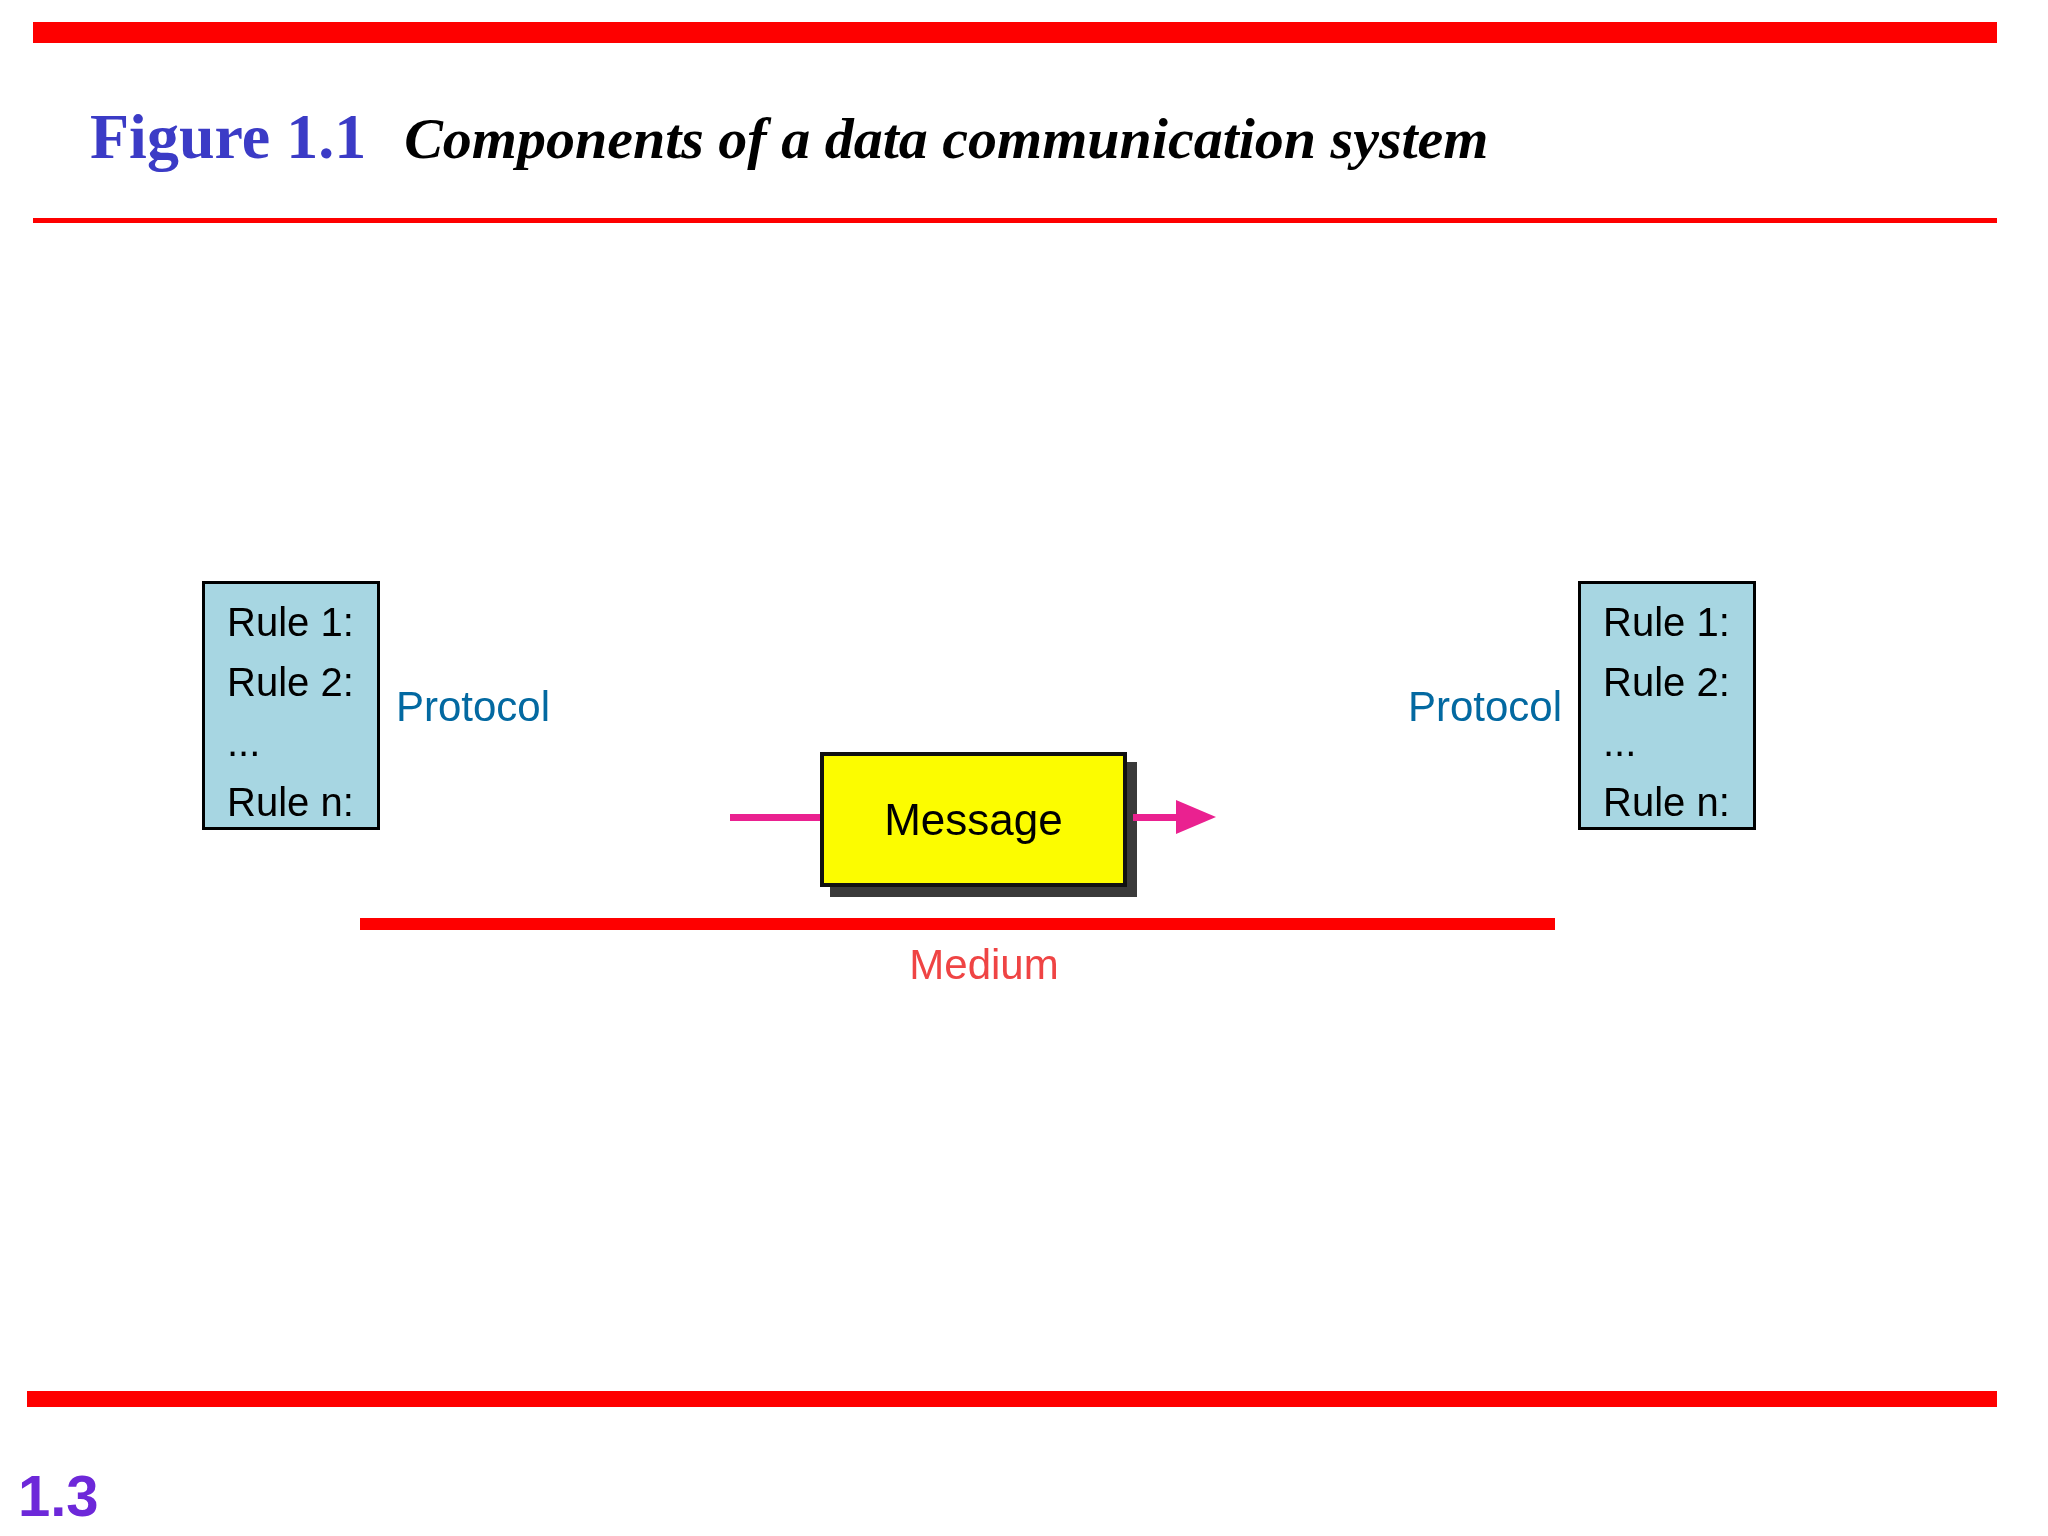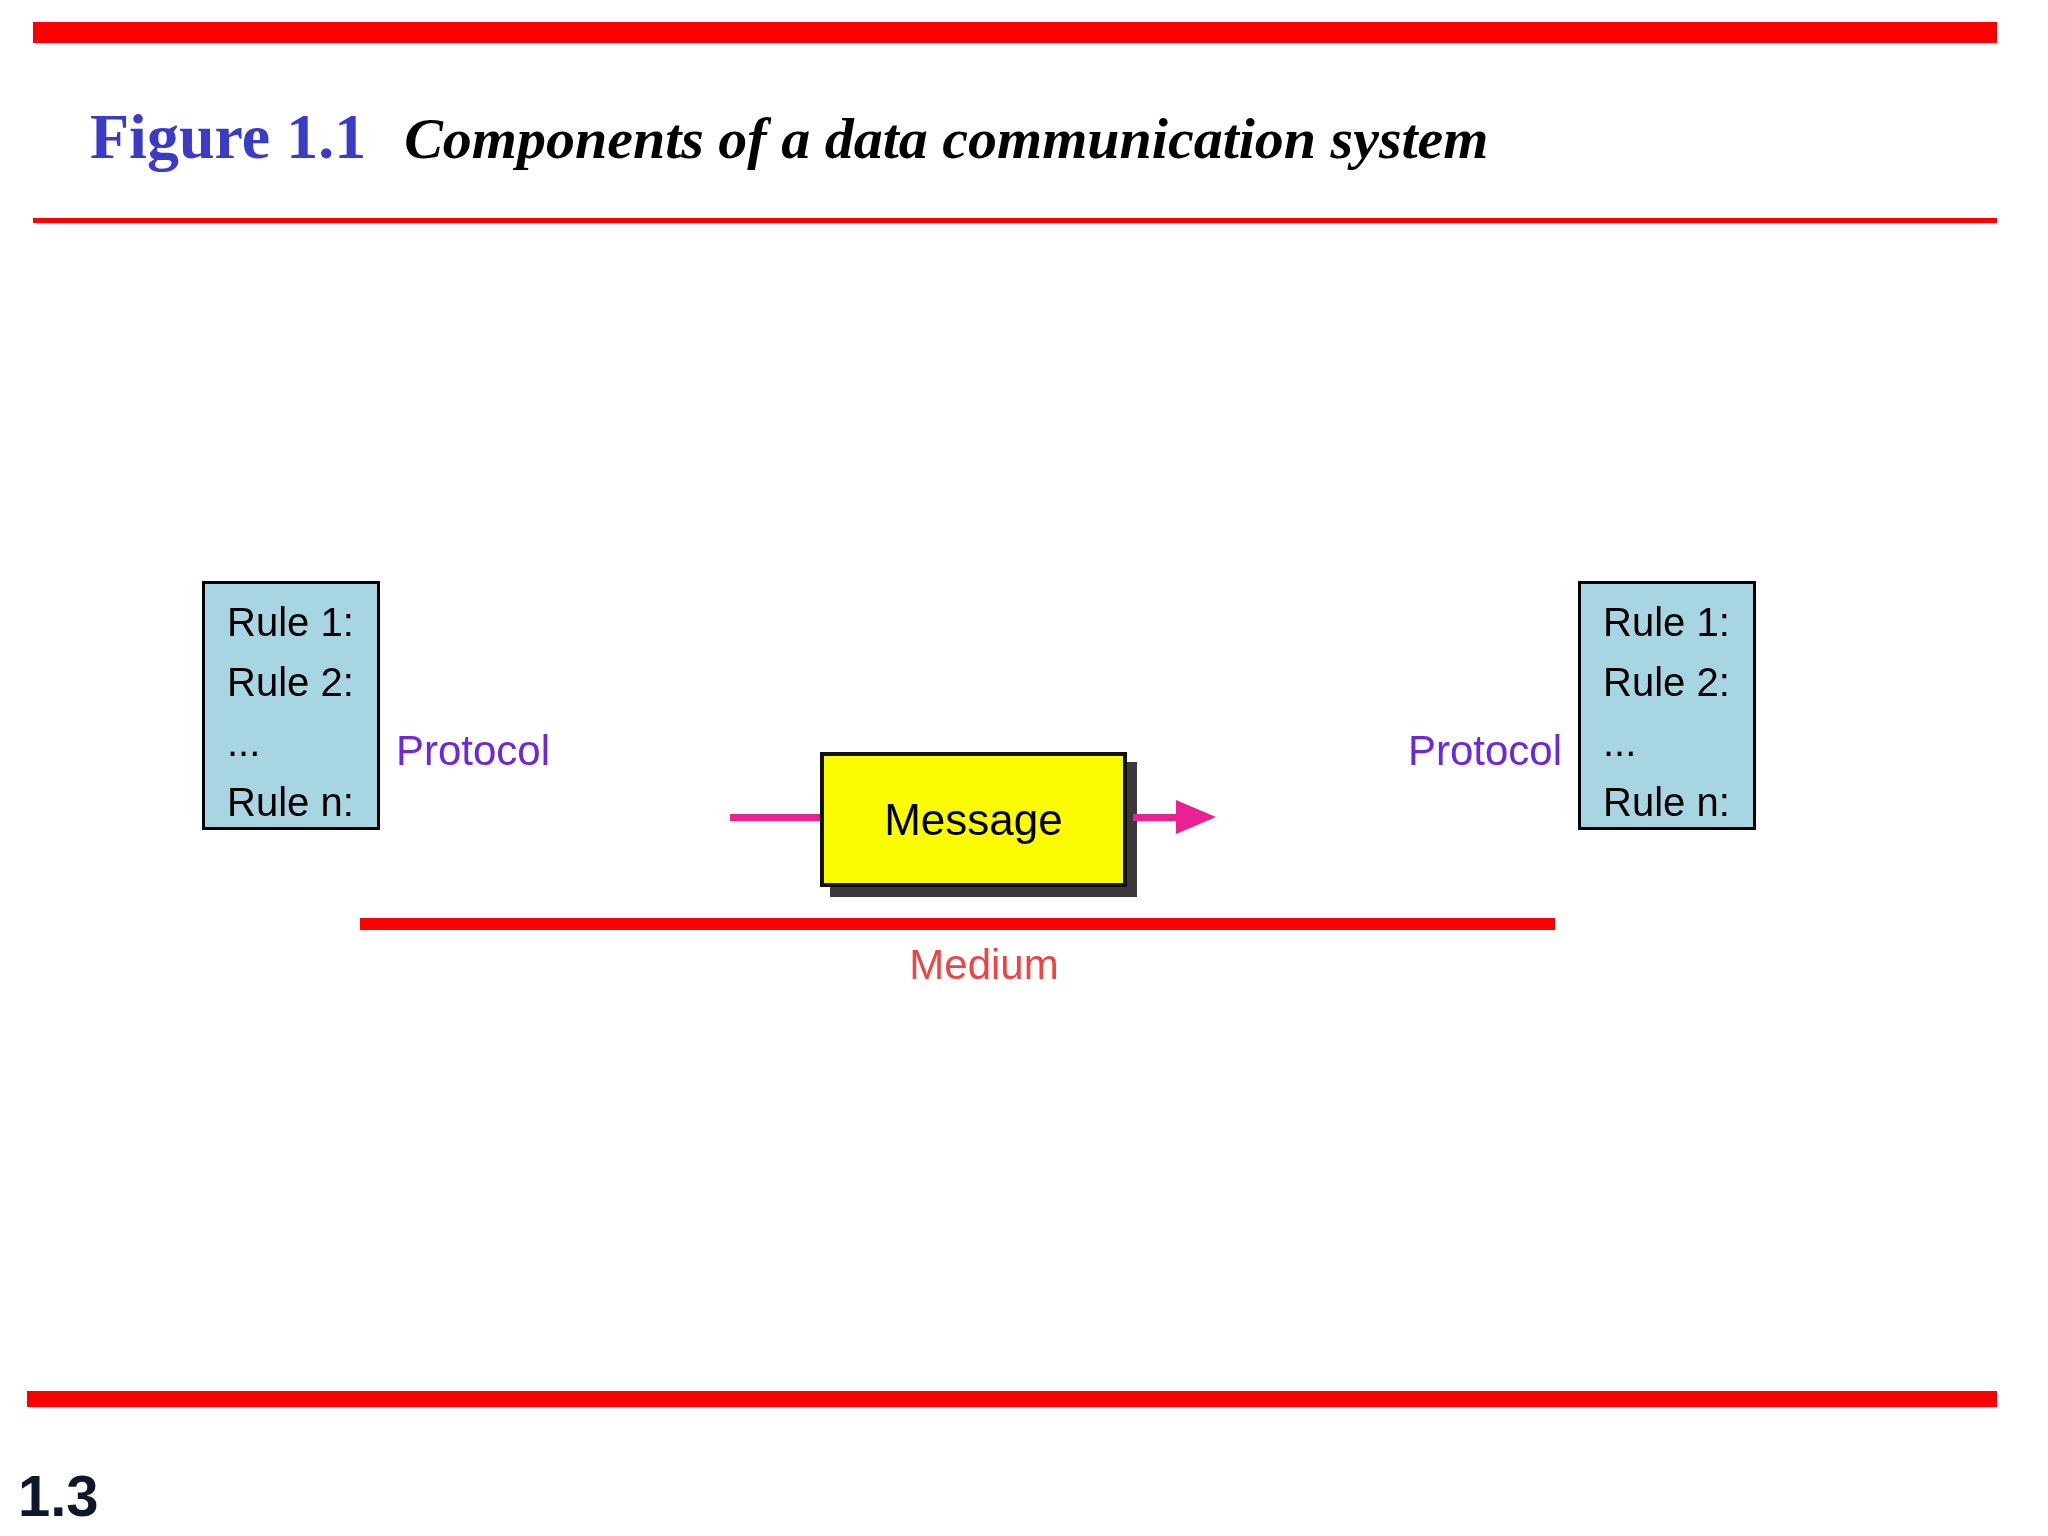--- a/index.html
+++ b/index.html
@@ -25,21 +25,21 @@
   .fig-caption{font-family:"Liberation Serif",serif;font-weight:bold;font-style:italic;font-size:58px;color:#000;margin-left:24px;}
   .title-underline{position:absolute;left:33px;top:218px;width:1964px;height:5px;background:var(--accent-red);}
 
   
   .rulebox{position:absolute;width:178px;height:249px;background:var(--rules-box-blue);
            border:3px solid #000;box-sizing:border-box;padding:8px 0 0 22px;}
   .rulebox .rline{display:block;font-size:40px;line-height:60px;color:#000;}
   .rulebox-left{left:202px;top:581px;}
   .rulebox-right{left:1578px;top:581px;}
 
-  .protocol{position:absolute;top:683px;font-size:42px;color:#6d28d9;width:200px;text-align:center;margin-top:44px;}
+  .protocol{position:absolute;top:683px;font-size:42px;color:#0369a1;width:200px;text-align:center;}
   .protocol-left{left:373px;}
   .protocol-right{left:1385px;}
 
   
   .box3d{position:absolute;}
   .box3d svg{display:block;}
   .box3d .label{position:absolute;left:0;top:25px;height:104px;display:flex;align-items:center;justify-content:center;
                 font-size:42px;color:#000;width:100%;padding-right:25px;box-sizing:border-box;}
   .box3d-sender{left:177px;top:858px;width:200px;height:129px;}
   .box3d-receiver{left:1553px;top:858px;width:204px;height:129px;}
@@ -53,21 +53,21 @@
                border:4px solid #111;box-sizing:border-box;box-shadow:10px 10px 0 var(--shadow-gray);
                display:flex;align-items:center;justify-content:center;font-size:44px;color:#000;z-index:4;}
   .arrow-seg{position:absolute;height:7px;background:var(--arrow-pink);z-index:4;}
   .arrow-seg-left{left:730px;top:814px;width:90px;}
   .arrow-seg-right{left:1133px;top:814px;width:48px;}
   .arrow-head{position:absolute;left:1176px;top:800px;width:0;height:0;z-index:4;
               border-left:40px solid var(--arrow-pink);border-top:17px solid transparent;border-bottom:17px solid transparent;}
 
   
   .bar-bottom{position:absolute;left:27px;top:1391px;width:1970px;height:16px;background:var(--accent-red);}
-  .page-num{position:absolute;left:18px;top:1462px;font-size:58px;font-weight:bold;color:#0f172a;}
+  .page-num{position:absolute;left:18px;top:1462px;font-size:58px;font-weight:bold;color:#6d28d9;}
 </style>
 </head>
 <body>
 
 <div class="slide">
 
   <div class="bar-top"></div>
 
   <div class="title-row">
     <span class="fig-num">Figure 1.1</span>

